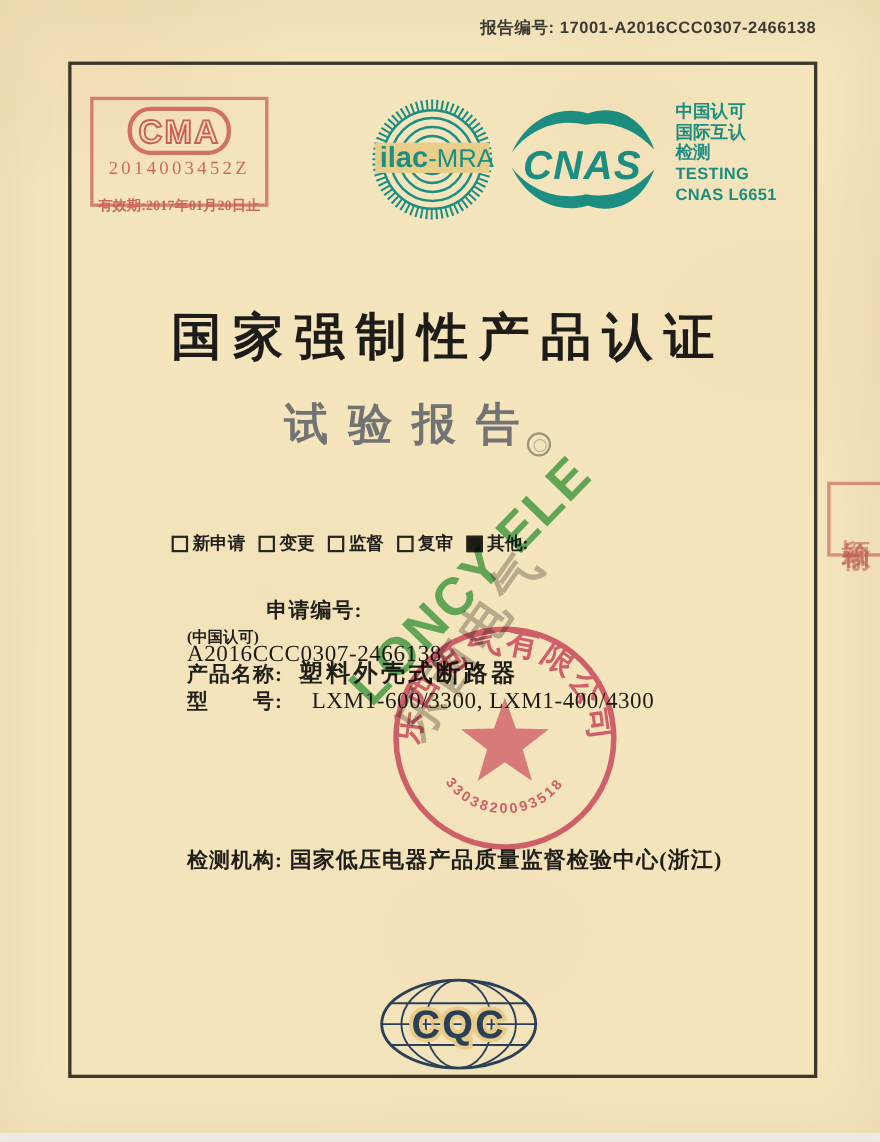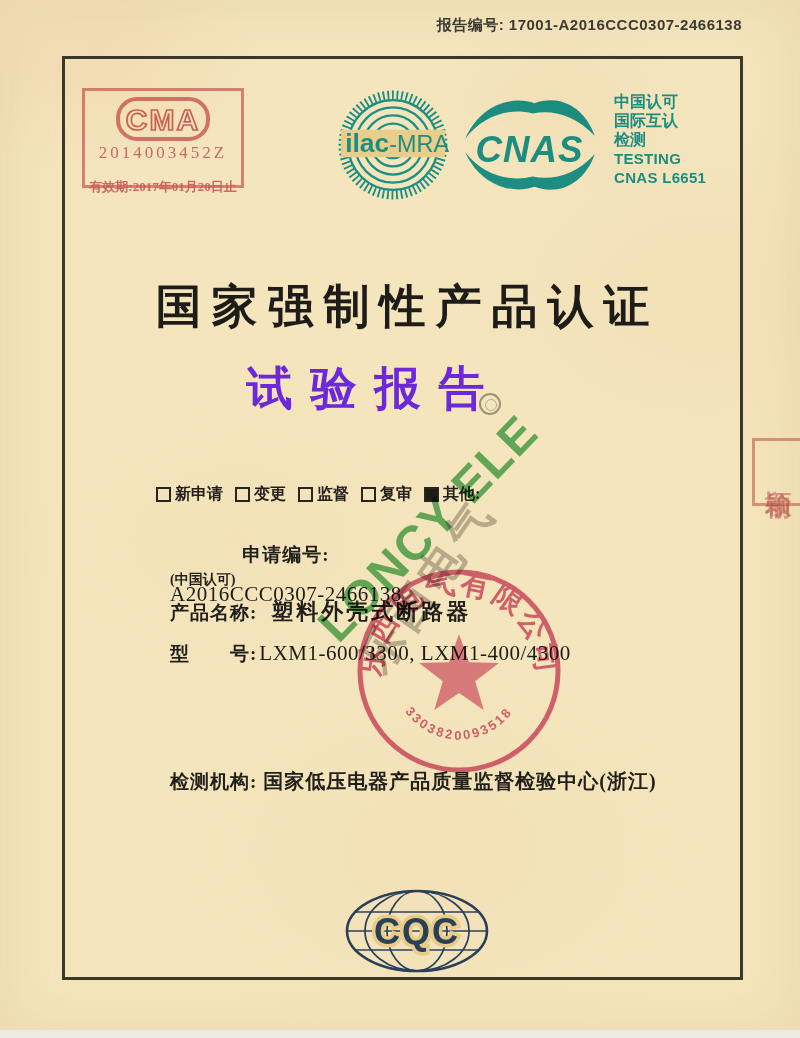--- a/index.html
+++ b/index.html
@@ -41,42 +41,42 @@
   .cnas-logo { left:460px; top:94px; width:140px; height:102px; mix-blend-mode:multiply; }
   .accred { left:614px; top:92px; color:#1d9fb0; font-family:"Liberation Sans","DejaVu Sans",sans-serif;
     font-weight:700; mix-blend-mode:multiply; }
   .accred div { font-size:16px; line-height:19px; }
   .accred div.en { font-size:15px; letter-spacing:.3px; }
 
   
   .main-title { left:62px; top:276px; width:681px; text-align:center;
     font-size:46px; font-weight:600; letter-spacing:10px; color:#1d1c18; text-indent:10px; }
   .sub-title { left:62px; top:358px; width:607px; text-align:center;
-    font-size:46px; font-weight:600; letter-spacing:18px; color:#6d28d9; text-indent:18px; }
+    font-size:40px; font-weight:600; letter-spacing:18px; color:#737373; text-indent:18px; }
   .seal-mark { left:479px; top:393px; width:22px; height:22px; border-radius:50%;
     border:2px solid rgba(70,68,58,.5); }
   .seal-mark::after { content:""; position:absolute; left:4px; top:4px; width:10px; height:10px;
     border-radius:50%; border:1px solid rgba(70,68,58,.35); }
 
   
   .check-row { left:156px; top:484px; width:520px; display:flex; gap:12px; align-items:center;
     font-size:16px; font-weight:600; color:#201f1a; white-space:nowrap; }
   .opt { display:flex; align-items:center; gap:4px; }
   .box { width:15px; height:15px; border:2px solid #26251e; background:transparent; flex:0 0 auto; }
   .box.filled { background:#1c1b16; }
   .other-note { font-weight:600; }
 
   
   .field-label { font-size:19px; font-weight:600; color:#201f1a; letter-spacing:1px; white-space:pre; }
   .field-value-lat { font-size:21px; color:#1d1c18; letter-spacing:.5px; }
   .field-value-cjk { font-size:22px; font-weight:600; color:#201f1a; letter-spacing:3px; }
   .row-appno { left:170px; top:542px; display:flex; gap:14px; align-items:center;flex-direction:column; }
   .row-note { left:170px; top:571px; font-size:14px; font-weight:600; color:#201f1a; }
   .row-product { left:170px; top:597px; display:flex; gap:14px; align-items:baseline; }
-  .row-model { left:170px; top:641px; display:flex; gap:2px; align-items:baseline; }
+  .row-model { left:170px; top:625px; display:flex; gap:26px; align-items:baseline; }
   .row-agency { left:170px; top:768px; display:flex; gap:6px; align-items:baseline; }
   .row-agency .field-value-cjk { font-size:20px; letter-spacing:1px; }
 
   
   .company-stamp { left:352px; top:564px; width:214px; height:214px;
     mix-blend-mode:multiply; opacity:.88; }
 
   
   .cqc-logo { left:342px; top:888px; width:150px; height:86px; mix-blend-mode:multiply; }
 

